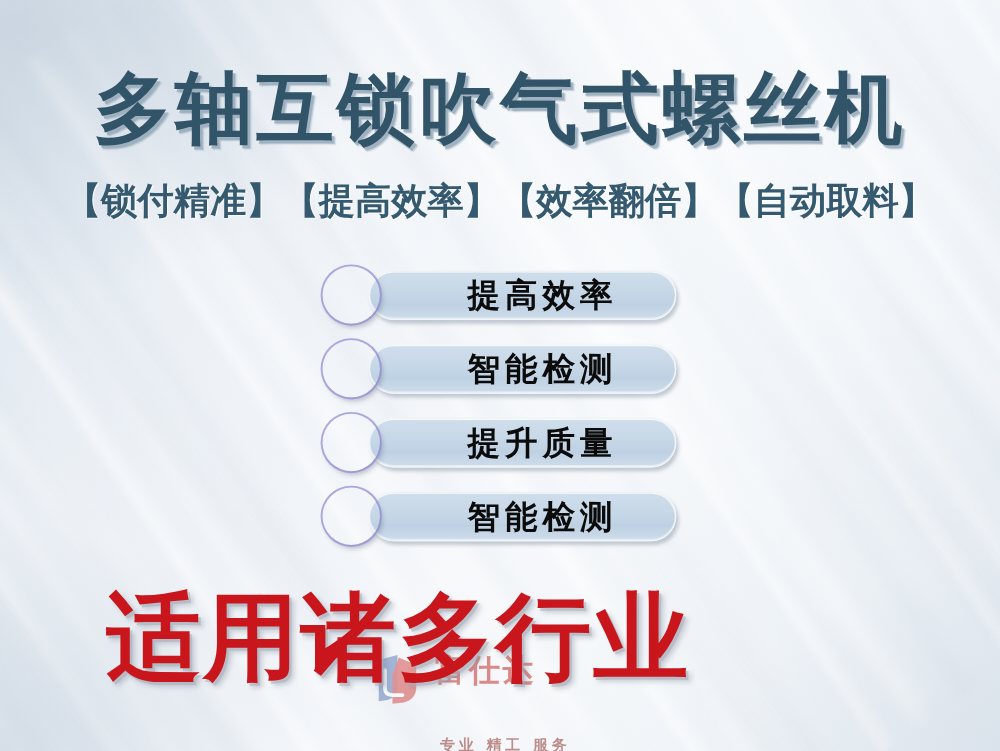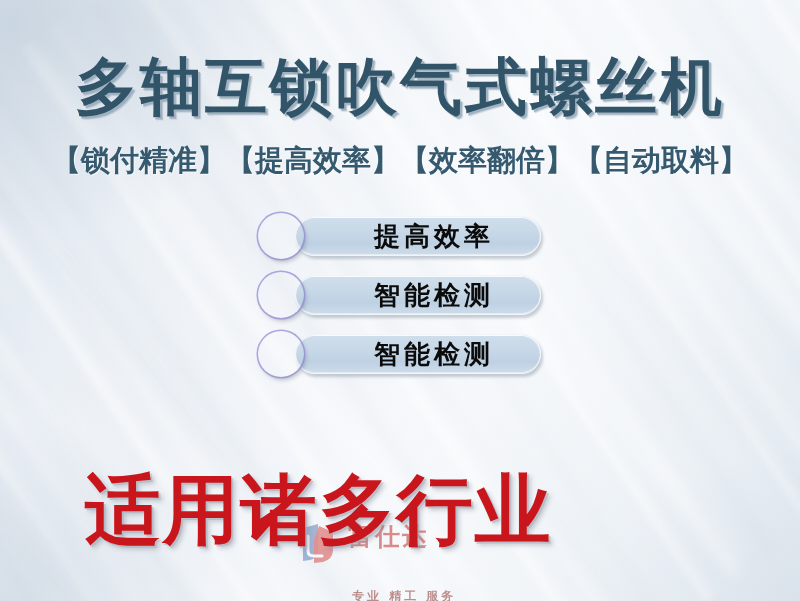--- a/index.html
+++ b/index.html
@@ -233,20 +233,26 @@
       </div>
     </div>
 
     <div class="feature-row">
       <div class="bullet-dot"></div>
       <div class="pill">
         <span class="pill-label">智能检测</span>
       </div>
     </div>
 
+    <div class="feature-row">
+      <div class="bullet-dot"></div>
+      <div class="pill">
+        <span class="pill-label">提升质量</span>
+      </div>
+    </div>
 
     <div class="feature-row">
       <div class="bullet-dot"></div>
       <div class="pill">
         <span class="pill-label">智能检测</span>
       </div>
     </div>
 
   </div>
 

